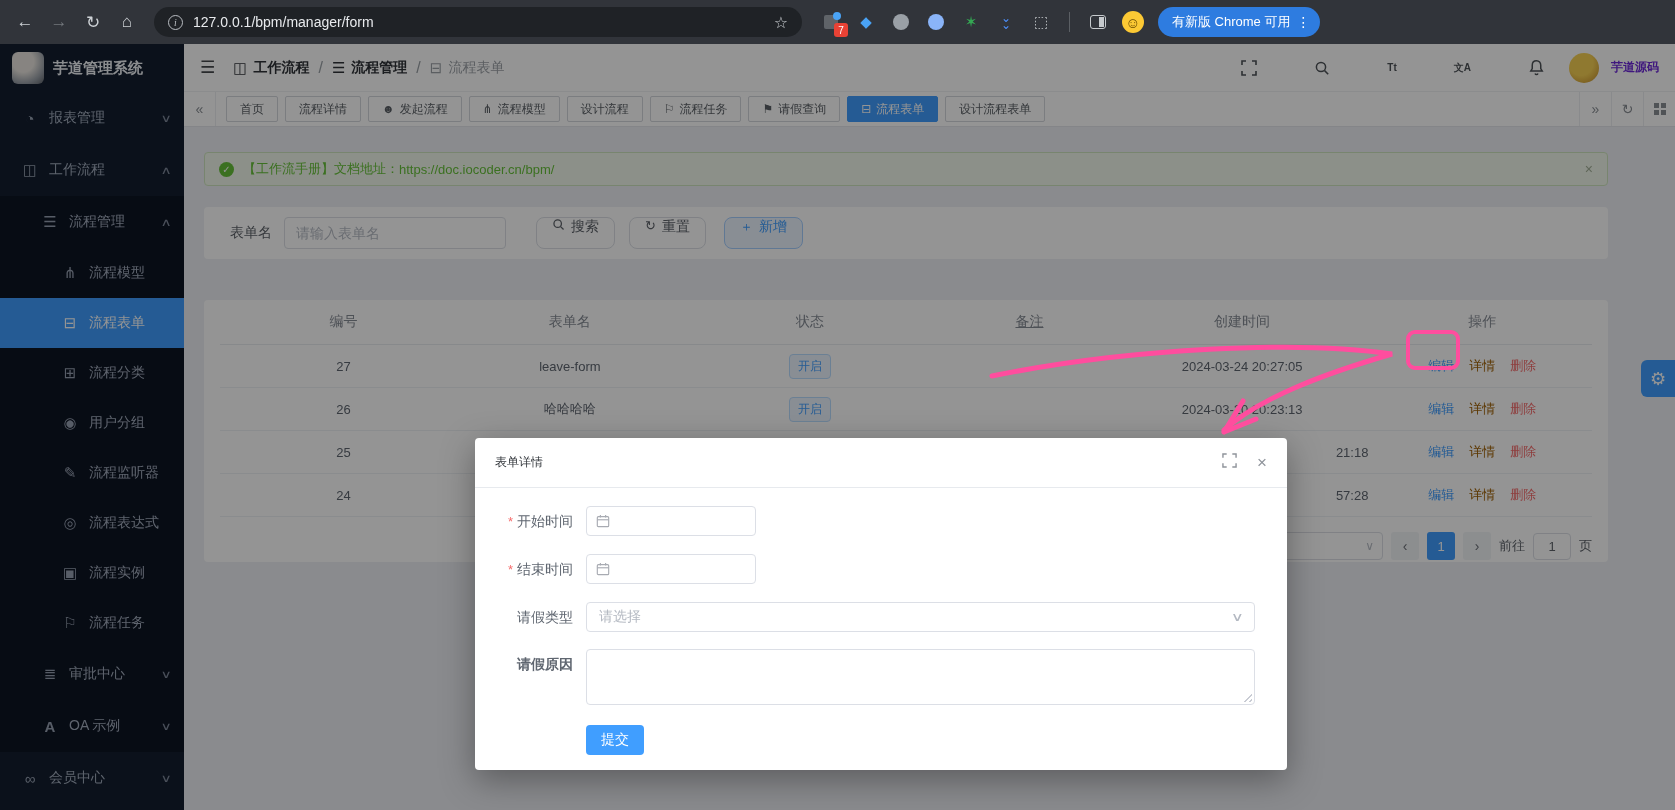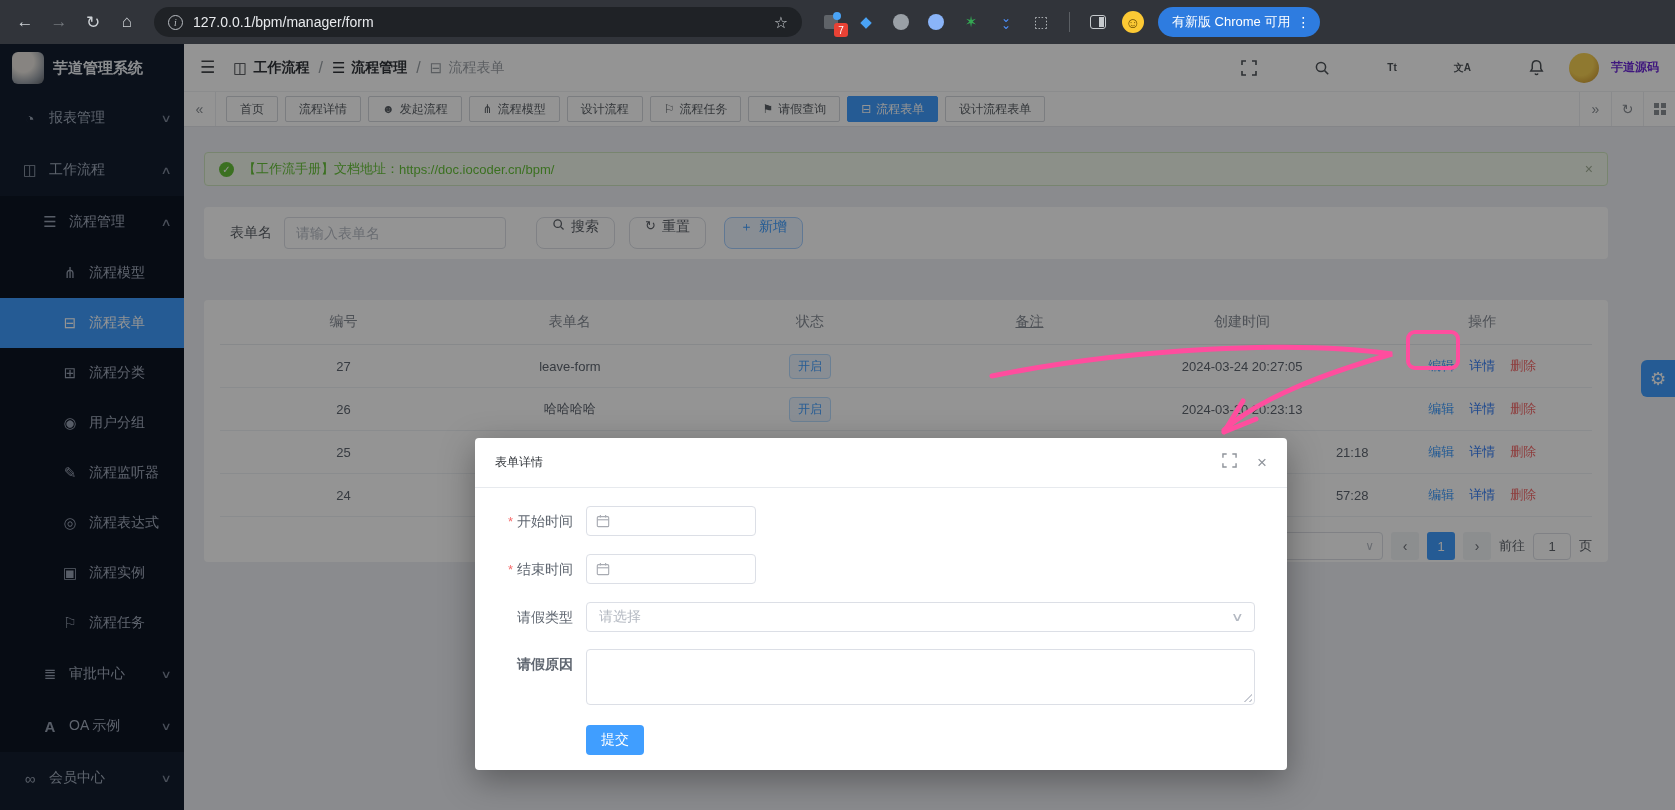--- a/index.html
+++ b/index.html
@@ -107,21 +107,21 @@
     color:#868c95;font-size:14px;}
   .t-row{display:flex;height:43px;align-items:center;border-bottom:1px solid #eef1f5;
     color:#5f6670;font-size:13px;}
   .tc{text-align:center;}
   .c1{width:18%;} .c2{width:15%;} .c3{width:20%;} .c4{width:12%;text-decoration:underline;} .c5{width:19%;} .c6{width:16%;}
   .badge{display:inline-block;padding:3px 8px;font-size:12px;border-radius:4px;background:#ecf5ff;
     border:1px solid #b9dcff;color:#409eff;}
   .badge:empty{display:none;}
   .actions{display:flex;justify-content:center;gap:15px;}
   .lnk{font-size:13px;text-decoration:none;cursor:pointer;}
-  .lnk.edit{color:#409eff;} .lnk.detail{color:#3b82f6;} .lnk.del{color:#f56c6c;}
+  .lnk.edit{color:#409eff;} .lnk.detail{color:#a16207;} .lnk.del{color:#f56c6c;}
   .c5.partial{text-align:right;padding-right:4px;}
 
   .pager{display:flex;align-items:center;justify-content:flex-end;gap:8px;margin-top:15px;
     font-size:13px;color:#5f646b;}
   .psel{width:108px;height:28px;border:1px solid #dcdfe6;border-radius:4px;display:flex;
     align-items:center;justify-content:flex-end;padding:0 8px;color:#b7bcc5;font-size:12px;background:#fff;}
   .pbtn{width:28px;height:28px;border-radius:3px;background:#f2f4f7;color:#6b7077;display:flex;
     align-items:center;justify-content:center;font-size:14px;}
   .pbtn.cur{background:#409eff;color:#fff;font-size:13px;}
   .pjump{width:38px;height:27px;border:1px solid #dcdfe6;border-radius:4px;text-align:center;

